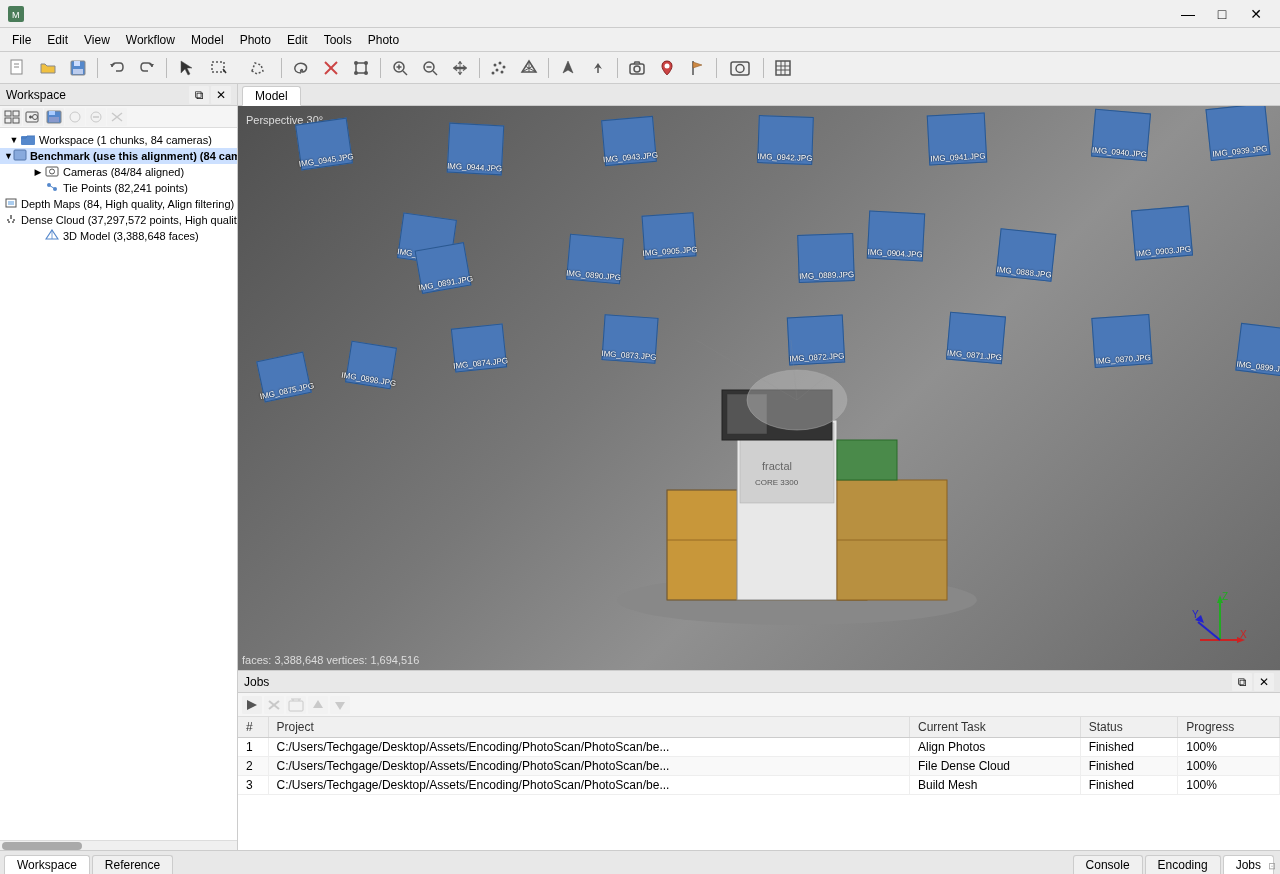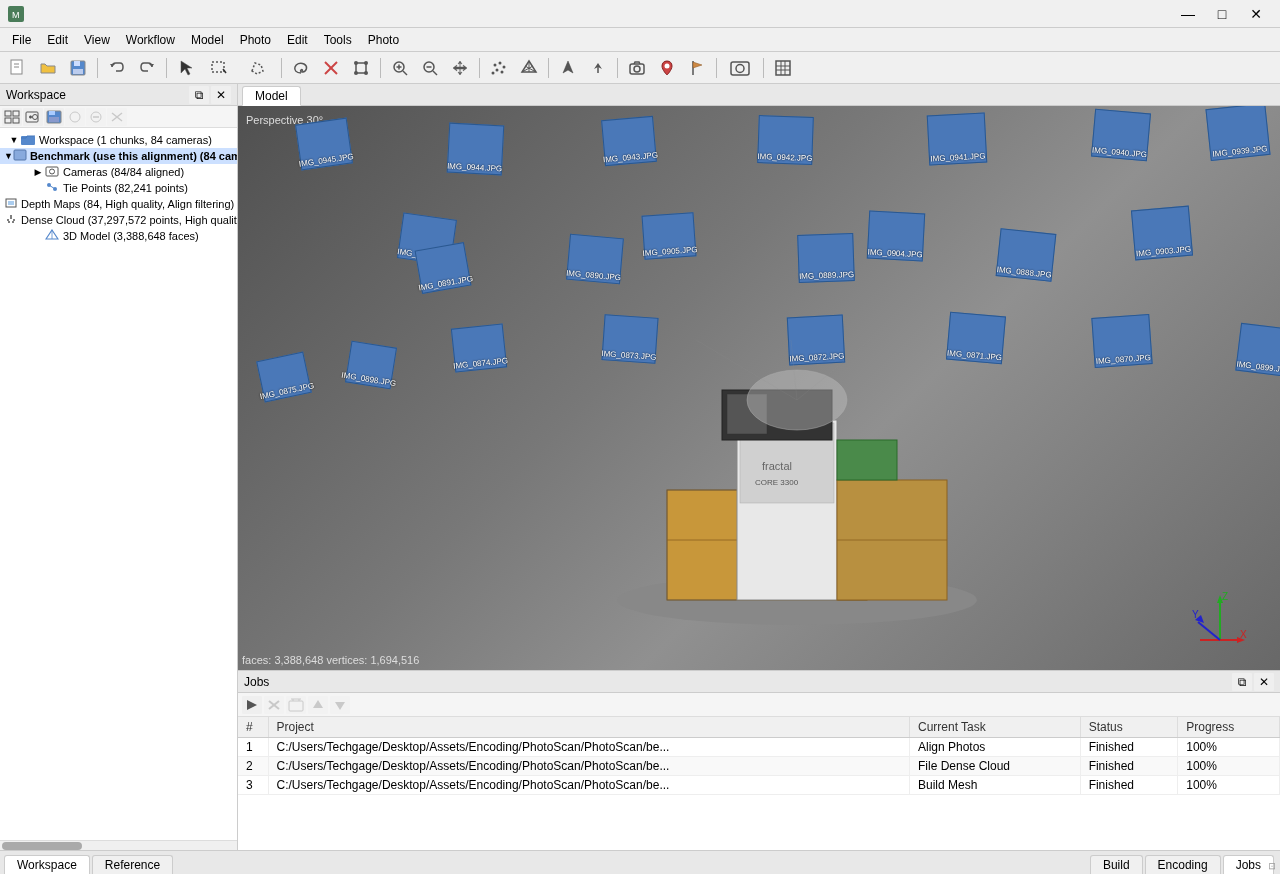--- a/index.html
+++ b/index.html
@@ -699,17 +699,17 @@
         </table>
       </div>
     </div>
   </div>
 </div>
 
 <div style="position:relative; width:100%; height:24px; background:#e8e8e8; border-top:1px solid #ccc; display:flex; align-items:flex-end; padding:0 4px;">
   <div class="bottom-tab active">Workspace</div>
   <div class="bottom-tab">Reference</div>
   <div style="flex:1;"></div>
-  <div class="bottom-tab">Build</div>
+  <div class="bottom-tab">Console</div>
   <div class="bottom-tab">Encoding</div>
   <div class="bottom-tab active">Jobs</div>
   <div id="resize-icon">⊡</div>
 </div>
 
 </body></html>

